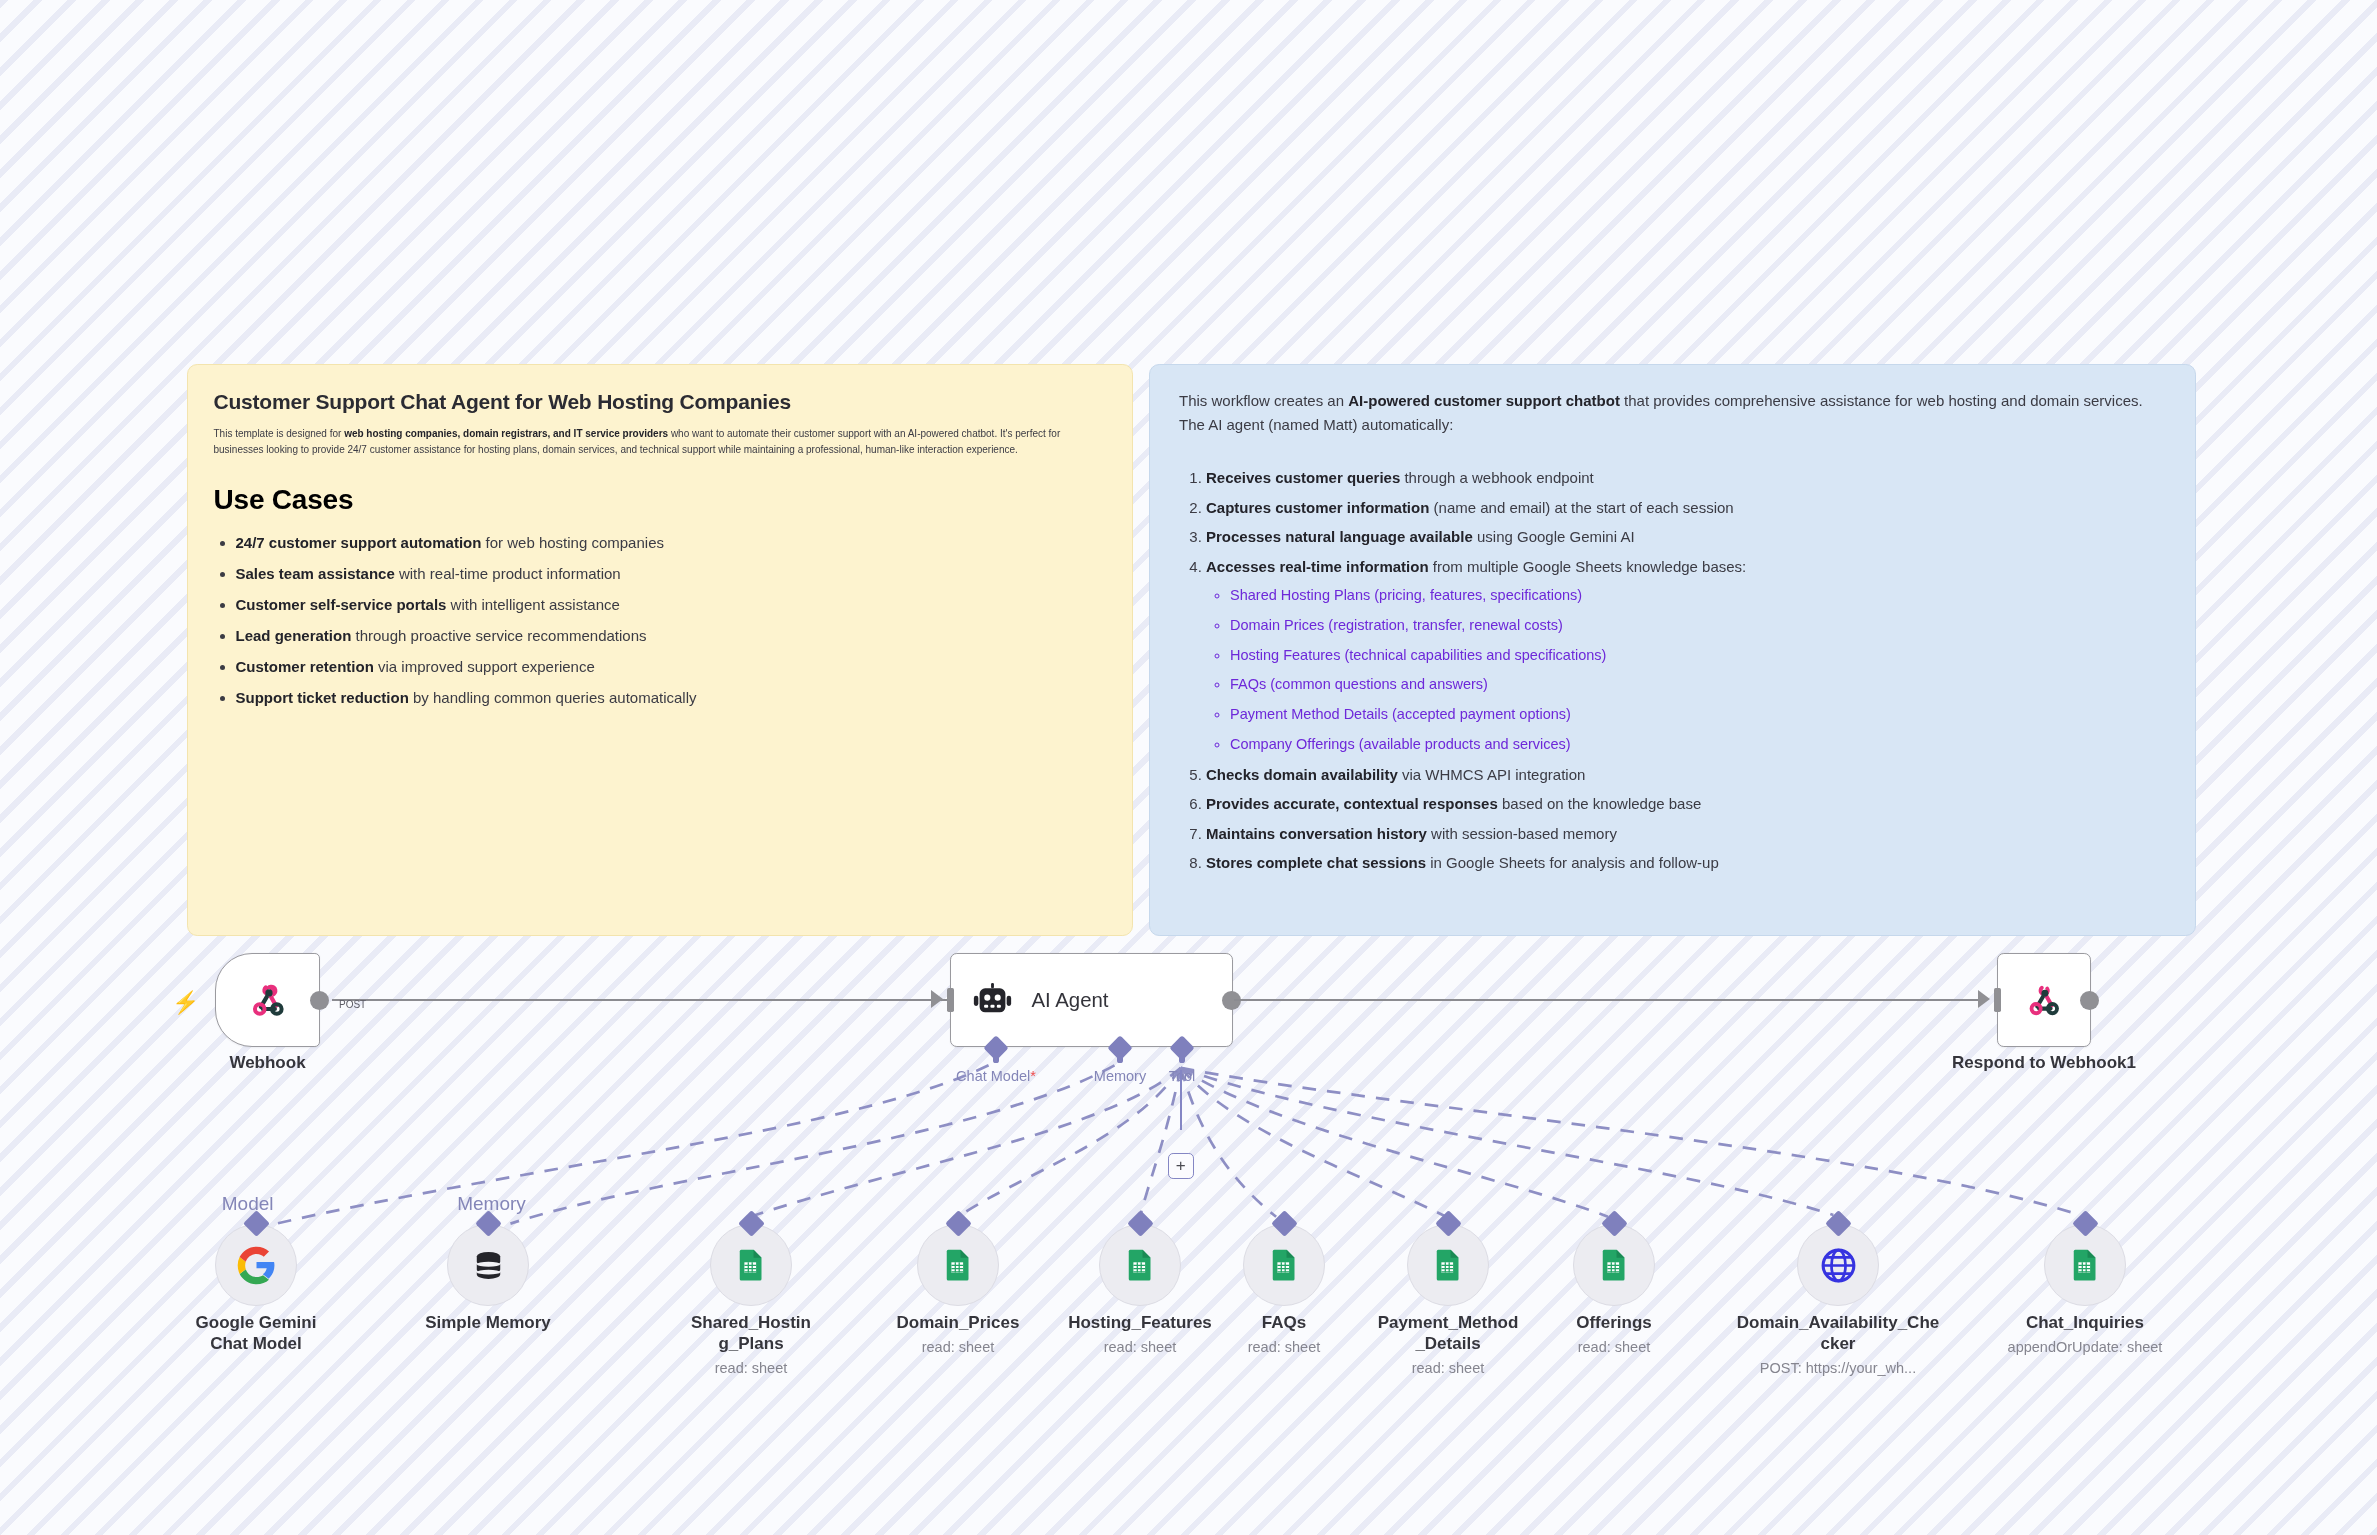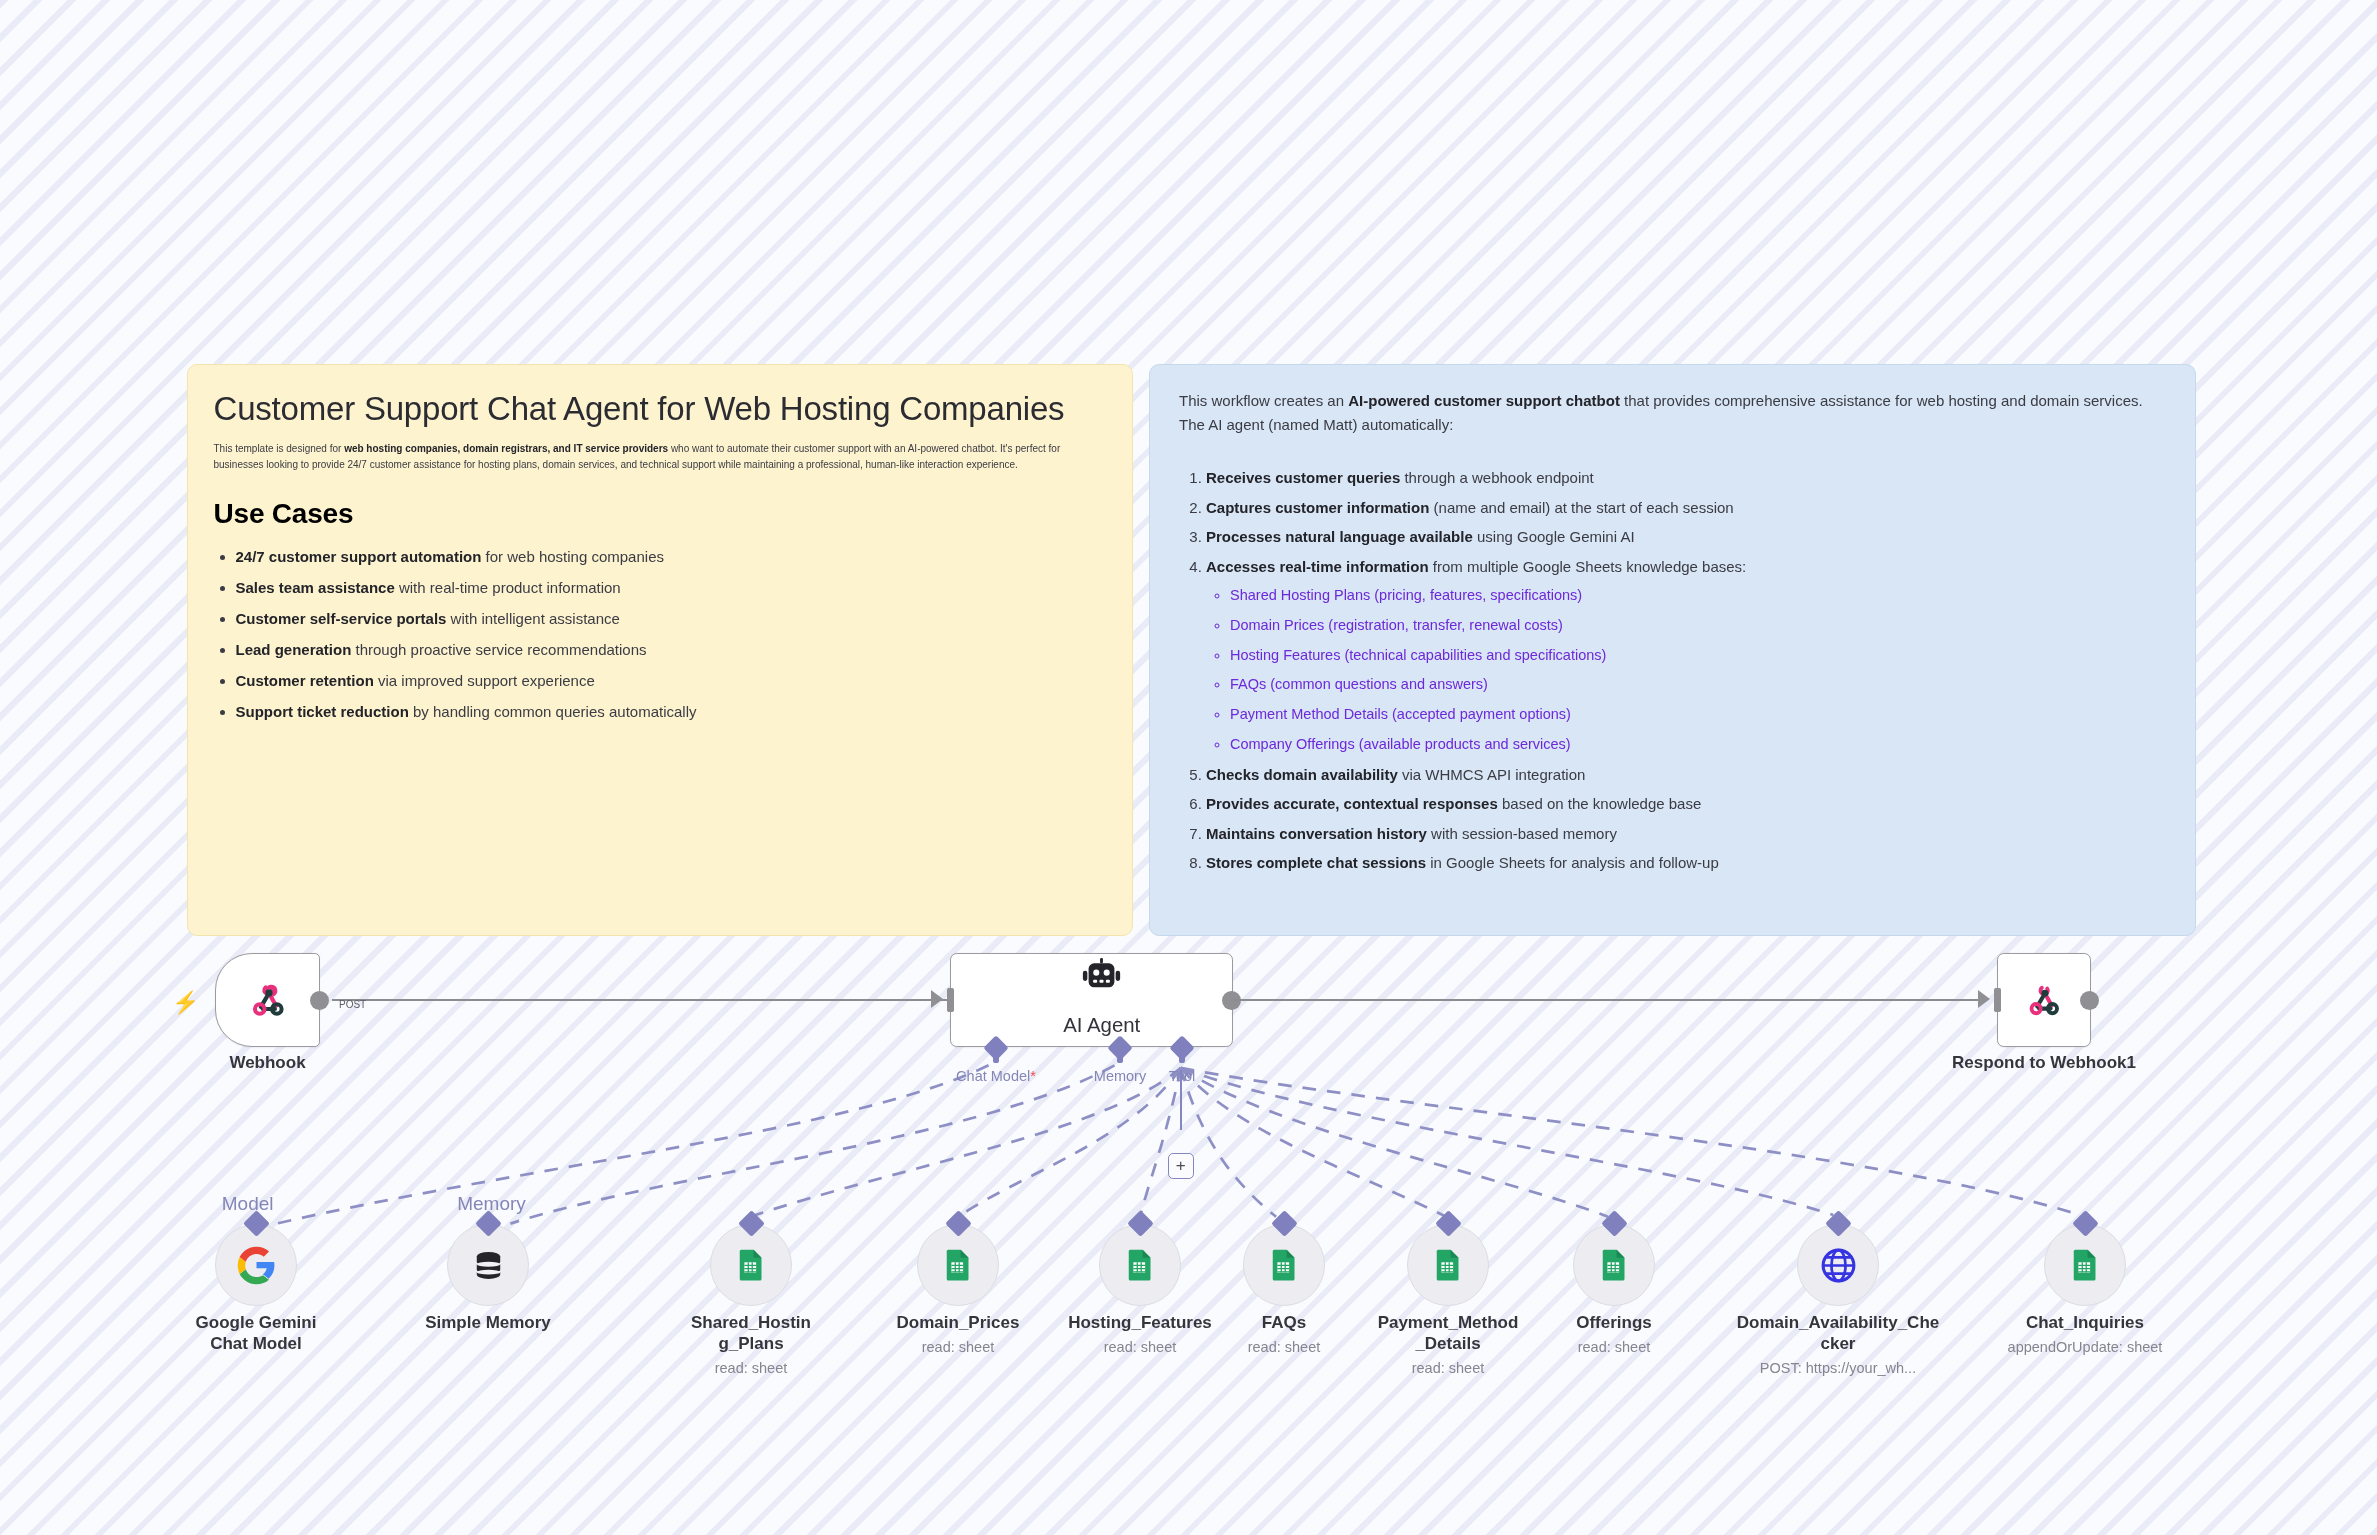--- a/index.html
+++ b/index.html
@@ -19,22 +19,22 @@
     left:187px;top:364px;width:946px;height:572px;
     background:#fdf3cf;border:0.9px solid #f3e4ae;
     padding:24px 25.5px 17px 25.5px;
   }
   .note-blue{
     left:1149px;top:364px;width:1047px;height:572px;
     background:#d8e6f5;border:0.9px solid #c6d8ec;
     padding:24px 25.5px 17px 29px;
   }
   .note h1{
-    margin:0 0 12px 0;font-size:33px;line-height:1.2;
-    font-weight:400;color:#2b2b32;letter-spacing:-0.2px;
+    margin:0 0 12px 0;font-size:21px;line-height:1.2;
+    font-weight:700;color:#2b2b32;letter-spacing:-0.2px;
   }
   .note-blue h1{margin-bottom:34px;}
   .note h2{
     margin:25.5px 0 12px 0;font-size:28px;font-weight:700;
     color:#000000;letter-spacing:-0.2px;
   }
   .note p{margin:0;font-size:10px;line-height:1.62;color:#3b3b44;}
   .note-blue p{font-size:15px;line-height:1.62;}
   .note b{font-weight:700;color:#23232a;}
   ul.bullets{margin:0;padding:0 0 0 22px;list-style:disc;}
@@ -57,21 +57,21 @@
     position:absolute;text-align:center;font-size:17px;
     color:#3c3c43;font-weight:400;left:50%;transform:translateX(-50%);
     white-space:nowrap;
   }
   .node-title-bold{font-weight:700;color:#35353c;}
 
   
   #webhook-node{left:215px;top:953px;width:105px;height:94px;}
   #respond-node{left:1997px;top:953px;width:94px;height:94px;}
   #agent-node{left:950px;top:953px;width:283px;height:94px;}
-  #agent-node .node-box{padding-left:20.4px;gap:17px;flex-direction:column;}
+  #agent-node .node-box{padding-left:20.4px;gap:17px;}
   .agent-label{font-size:20.4px;color:#33333a;}
 
   .bolt{position:absolute;left:-43px;top:37px;font-size:22px;color:#ff6d5a;}
 
   
   .port-dot{
     position:absolute;width:19px;height:19px;border-radius:50%;
     background:#909094;top:50%;margin-top:-9.4px;
   }
   .port-arrow{

